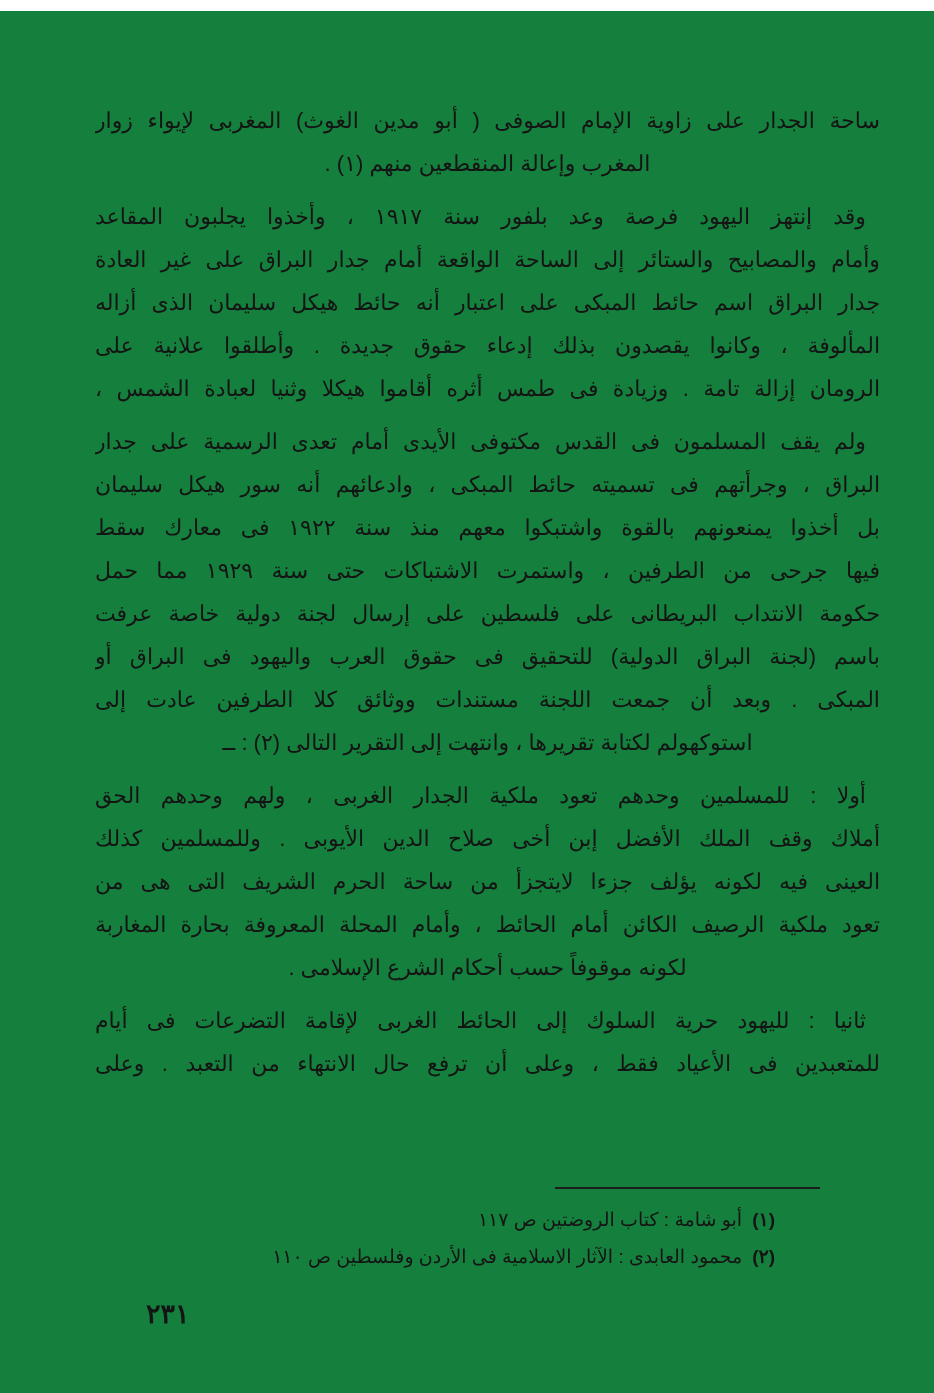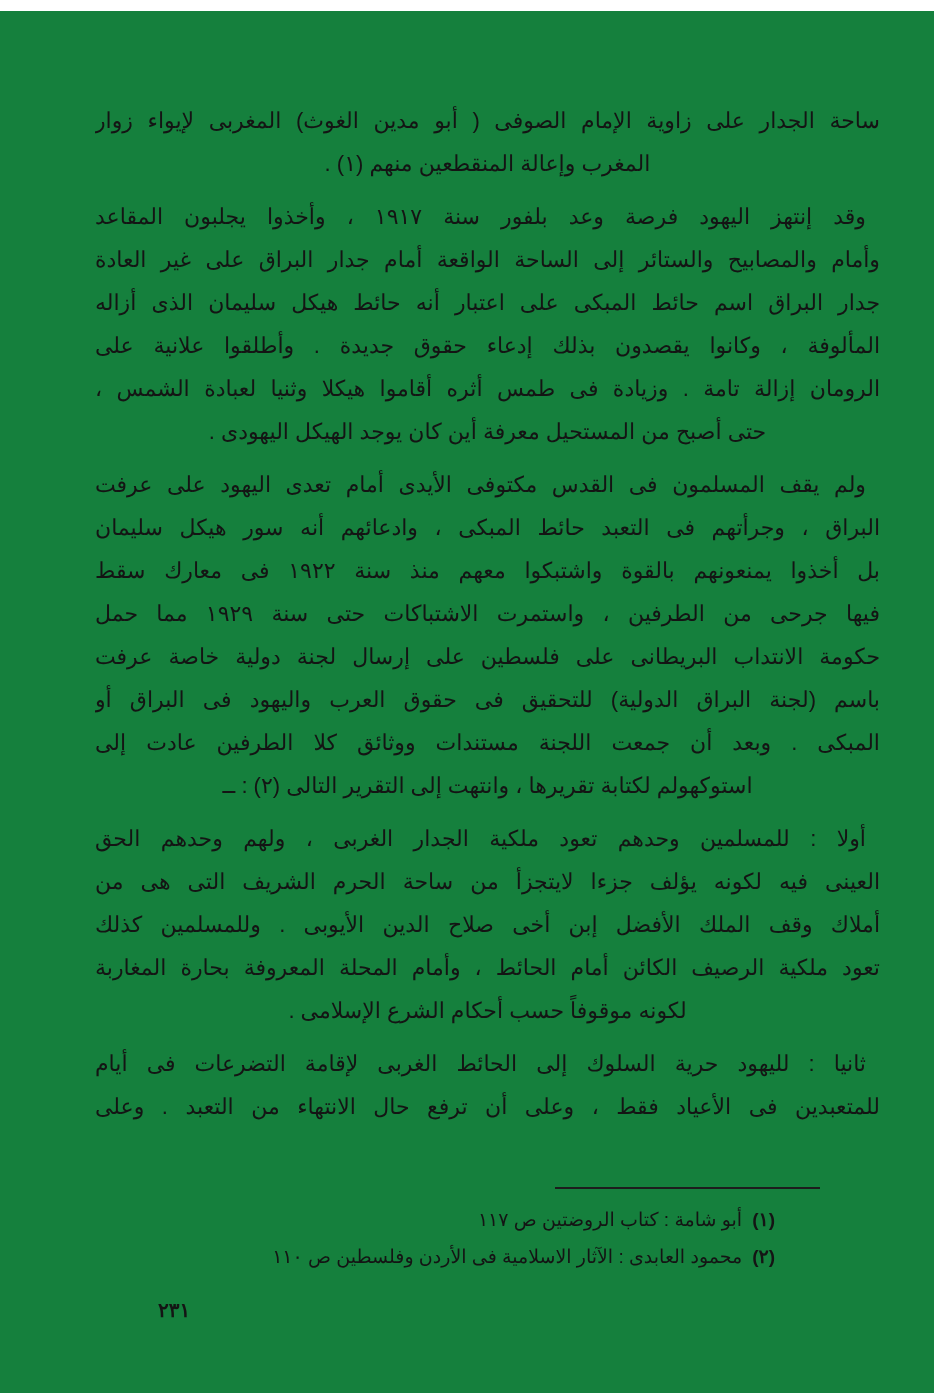--- a/index.html
+++ b/index.html
@@ -66,22 +66,22 @@
     white-space: nowrap;
   }
   .fn-marker {
     display: inline-block;
     margin-left: 10px;
     font-weight: bold;
   }
   .page-number {
     position: absolute;
     top: 1287px;
-    left: 158px;
-    font-size: 20px;
+    left: 146px;
+    font-size: 27px;
     font-weight: bold;
     direction: rtl;
     letter-spacing: 2px;
   }
 </style>
 </head>
 <body>
 
 <div class="page">
 
@@ -91,38 +91,37 @@
       <span class="line full">ساحة الجدار على زاوية الإمام الصوفى ( أبو مدين الغوث) المغربى لإيواء زوار</span>
       <span class="line last">المغرب وإعالة المنقطعين منهم (١) .</span>
     </div>
 
     <div class="para">
       <span class="line full indent">وقد إنتهز اليهود فرصة وعد بلفور سنة ١٩١٧ ، وأخذوا يجلبون المقاعد</span>
       <span class="line full">وأمام والمصابيح والستائر إلى الساحة الواقعة أمام جدار البراق على غير العادة</span>
       <span class="line full">جدار البراق اسم حائط المبكى على اعتبار أنه حائط هيكل سليمان الذى أزاله</span>
       <span class="line full">المألوفة ، وكانوا يقصدون بذلك إدعاء حقوق جديدة . وأطلقوا علانية على</span>
       <span class="line full">الرومان إزالة تامة . وزيادة فى طمس أثره أقاموا هيكلا وثنيا لعبادة الشمس ،</span>
-      <span class="line last">حتى أصبح من المستحيل معرفة أين كان يوجد الهيكل اليهودى .</span>
     </div>
 
     <div class="para">
-      <span class="line full indent">ولم يقف المسلمون فى القدس مكتوفى الأيدى أمام تعدى اليهود على عرفت</span>
-      <span class="line full">البراق ، وجرأتهم فى التعبد حائط المبكى ، وادعائهم أنه سور هيكل سليمان</span>
+      <span class="line full indent">ولم يقف المسلمون فى القدس مكتوفى الأيدى أمام تعدى الرسمية على جدار</span>
+      <span class="line full">البراق ، وجرأتهم فى تسميته حائط المبكى ، وادعائهم أنه سور هيكل سليمان</span>
       <span class="line full">بل أخذوا يمنعونهم بالقوة واشتبكوا معهم منذ سنة ١٩٢٢ فى معارك سقط</span>
       <span class="line full">فيها جرحى من الطرفين ، واستمرت الاشتباكات حتى سنة ١٩٢٩ مما حمل</span>
       <span class="line full">حكومة الانتداب البريطانى على فلسطين على إرسال لجنة دولية خاصة عرفت</span>
       <span class="line full">باسم (لجنة البراق الدولية) للتحقيق فى حقوق العرب واليهود فى البراق أو</span>
       <span class="line full">المبكى . وبعد أن جمعت اللجنة مستندات ووثائق كلا الطرفين عادت إلى</span>
       <span class="line last">استوكهولم لكتابة تقريرها ، وانتهت إلى التقرير التالى (٢) : ــ</span>
     </div>
 
     <div class="para">
       <span class="line full indent">أولا : للمسلمين وحدهم تعود ملكية الجدار الغربى ، ولهم وحدهم الحق</span>
+      <span class="line full">أملاك وقف الملك الأفضل إبن أخى صلاح الدين الأيوبى . وللمسلمين كذلك</span>
       <span class="line full">العينى فيه لكونه يؤلف جزءا لايتجزأ من ساحة الحرم الشريف التى هى من</span>
-      <span class="line full">أملاك وقف الملك الأفضل إبن أخى صلاح الدين الأيوبى . وللمسلمين كذلك</span>
       <span class="line full">تعود ملكية الرصيف الكائن أمام الحائط ، وأمام المحلة المعروفة بحارة المغاربة</span>
       <span class="line last">لكونه موقوفاً حسب أحكام الشرع الإسلامى .</span>
     </div>
 
     <div class="para">
       <span class="line full indent">ثانيا : لليهود حرية السلوك إلى الحائط الغربى لإقامة التضرعات فى أيام</span>
       <span class="line full">للمتعبدين فى الأعياد فقط ، وعلى أن ترفع حال الانتهاء من التعبد . وعلى</span>
     </div>
 
   </div>

